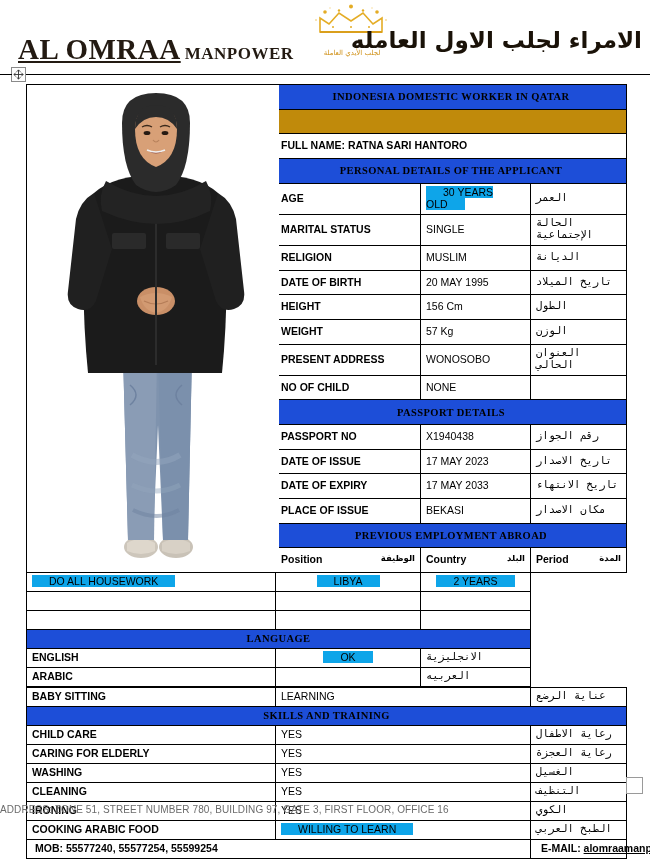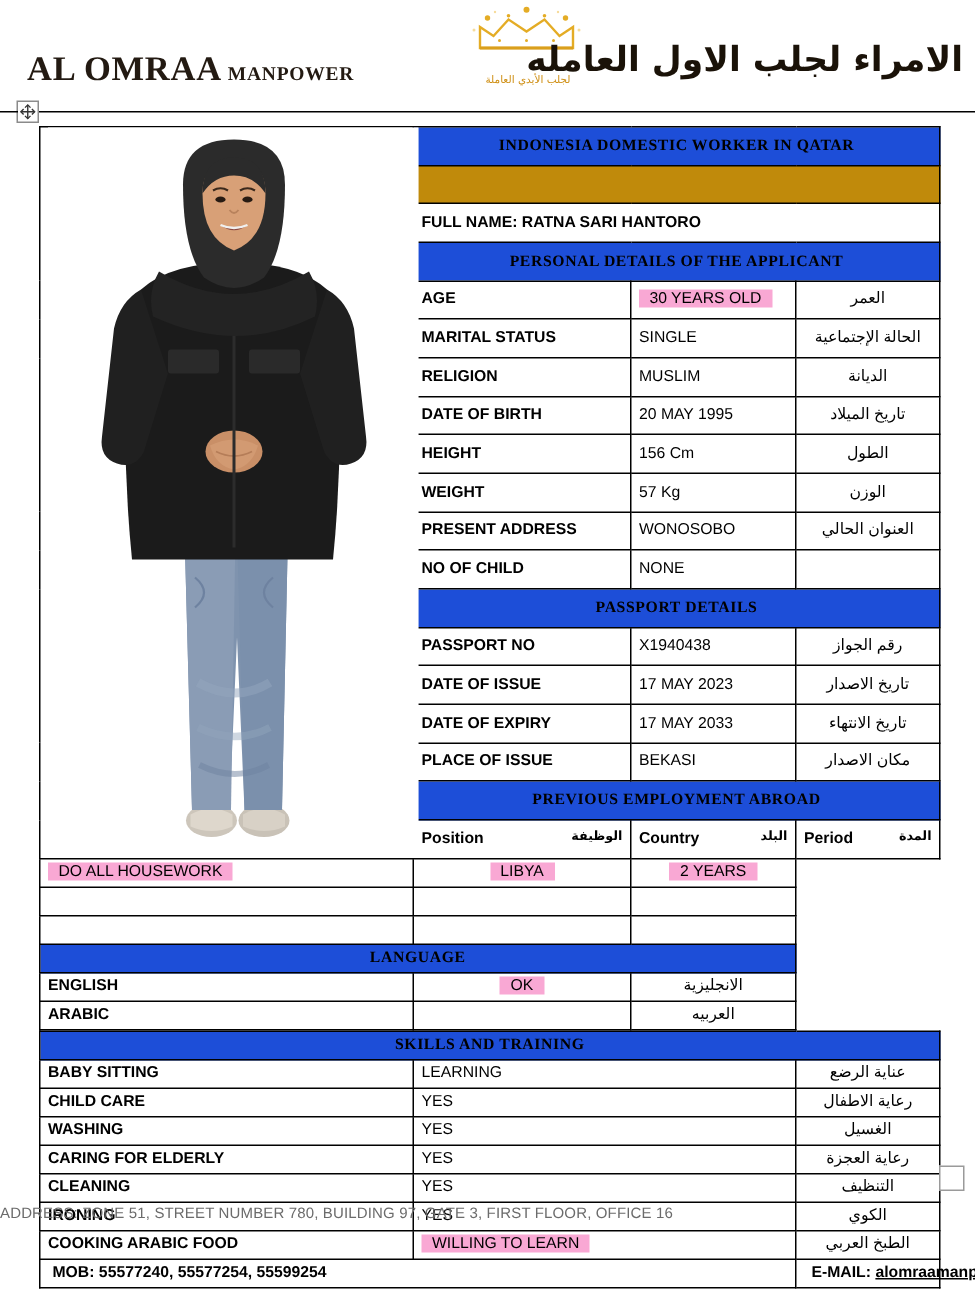--- a/index.html
+++ b/index.html
@@ -16,22 +16,22 @@
   .letterhead {
     position: absolute; left: 0; top: 0; width: 650px; height: 72px;
   }
   .brand-latin {
     position: absolute; left: 18px; top: 33px;
     font-family: "Liberation Serif", serif;
     font-weight: bold; color: #231a12;
     letter-spacing: .5px;
     white-space: nowrap;
   }
-  .brand-latin .big { font-size: 23px; }
-  .brand-latin .small { font-size: 13px; margin-left: 4px; }
+  .brand-latin .big { font-size: 29px; text-decoration: underline; }
+  .brand-latin .small { font-size: 17px; margin-left: 4px; }
 
   .brand-arabic {
     position: absolute; right: 8px; top: 27px;
     font-family: "DejaVu Sans", sans-serif;
     font-size: 23px; font-weight: bold; color: #1a1208;
     direction: rtl; white-space: nowrap;
   }
 
   
   .logo { position: absolute; left: 298px; top: 4px; width: 108px; height: 64px; }
@@ -88,25 +88,25 @@
     color: #110c05;
   }
   .gold-thin { background: #c08a0b; height: 6px; padding:0; border-top:none; }
 
   .label {
     font-weight: bold; font-size: 10.5px;
     font-family: "Liberation Sans", sans-serif;
   }
   .value { font-size: 10.5px; }
   .ar {
-    direction: rtl; text-align: center;
-    font-family: Liberation Sans, sans-serif;
+    direction: rtl; text-align: left;
+    font-family: Liberation Mono, monospace;
     font-size: 9px; color: #1a1a1a;
   }
-  .hl { background: #f9a8d4; padding: 0 7px; }
+  .hl { background: #0ea5e9; padding: 0 17px; }
   .fullname {
     font-weight: bold; font-size: 12px; height: 26px;
     font-family: "Liberation Sans", sans-serif;
   }
   .photo-cell { padding: 0; vertical-align: top; background:#fff; }
 
   .colhdr { font-weight: bold; font-size: 10.5px; }
   .colhdr .arx {
     float: right; direction: rtl;
     font-family: "DejaVu Sans", sans-serif;
@@ -379,42 +379,42 @@
     </table>
 
     <table class="t">
       <colgroup>
           <col style="width:249px">
           <col style="width:255px">
           <col style="width:96px">
         </colgroup>
       <tbody>
         <tr>
-            <td class="gold" colspan="3">SKILLS AND TRAINING</td>
-          </tr>
-
-        <tr>
           <td class="label">BABY SITTING</td>
           <td class="value">LEARNING</td>
           <td class="ar">عناية الرضع</td>
         </tr>
+
+        <tr>
+            <td class="gold" colspan="3">SKILLS AND TRAINING</td>
+          </tr>
         <tr>
           <td class="label">CHILD CARE</td>
           <td class="value">YES</td>
           <td class="ar">رعاية الاطفال</td>
         </tr>
         <tr>
+          <td class="label">CARING FOR ELDERLY</td>
+          <td class="value">YES</td>
+          <td class="ar">رعاية العجزة</td>
+        </tr>
+        <tr>
           <td class="label">WASHING</td>
           <td class="value">YES</td>
           <td class="ar">الغسيل</td>
-        </tr>
-        <tr>
-          <td class="label">CARING FOR ELDERLY</td>
-          <td class="value">YES</td>
-          <td class="ar">رعاية العجزة</td>
         </tr>
         <tr>
           <td class="label">CLEANING</td>
           <td class="value">YES</td>
           <td class="ar">التنظيف</td>
         </tr>
         <tr>
           <td class="label">IRONING</td>
           <td class="value">YES</td>
           <td class="ar">الكوي</td>

